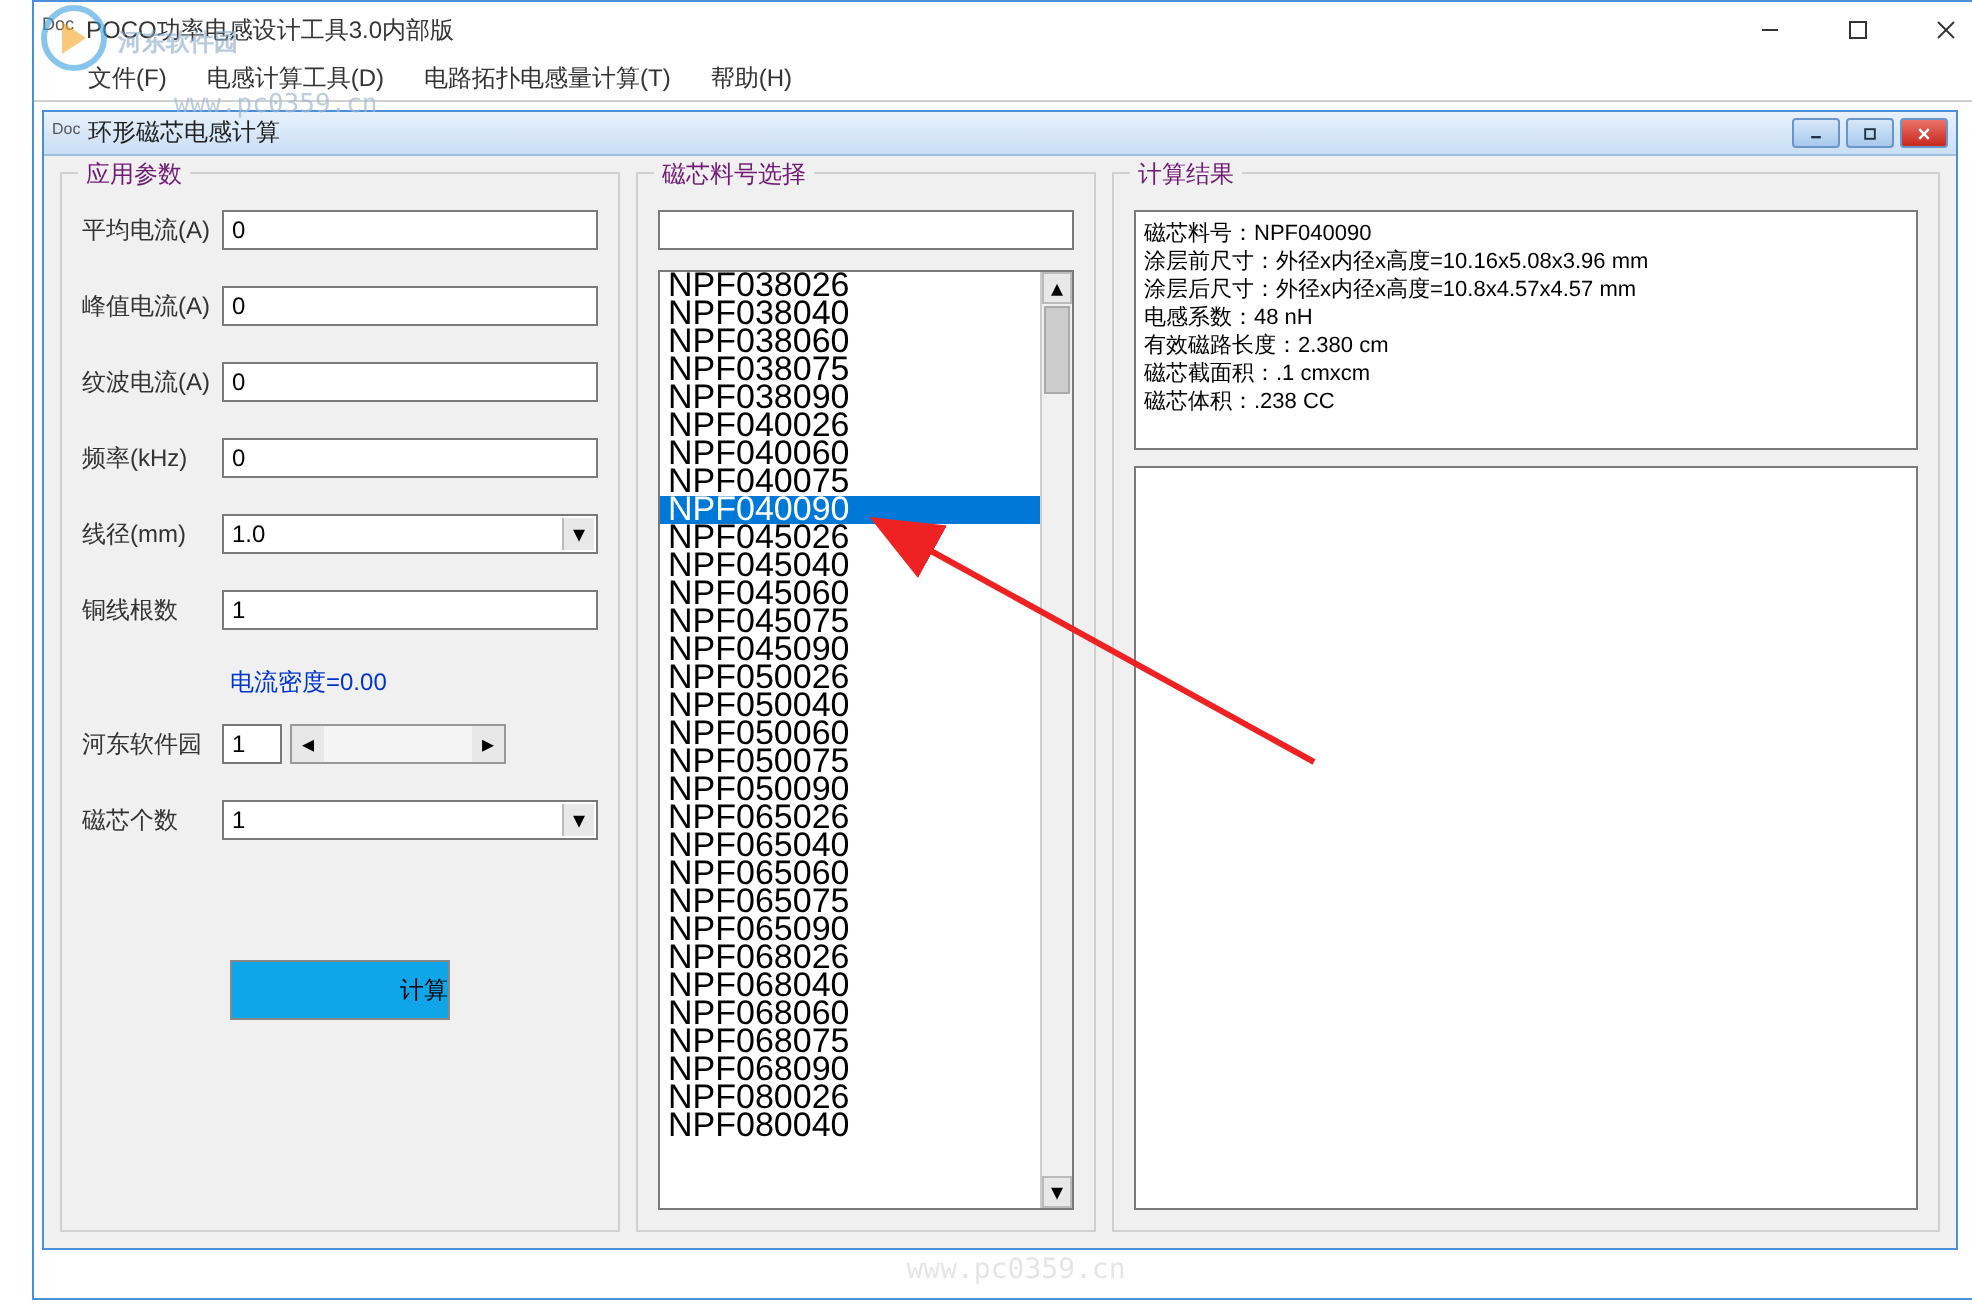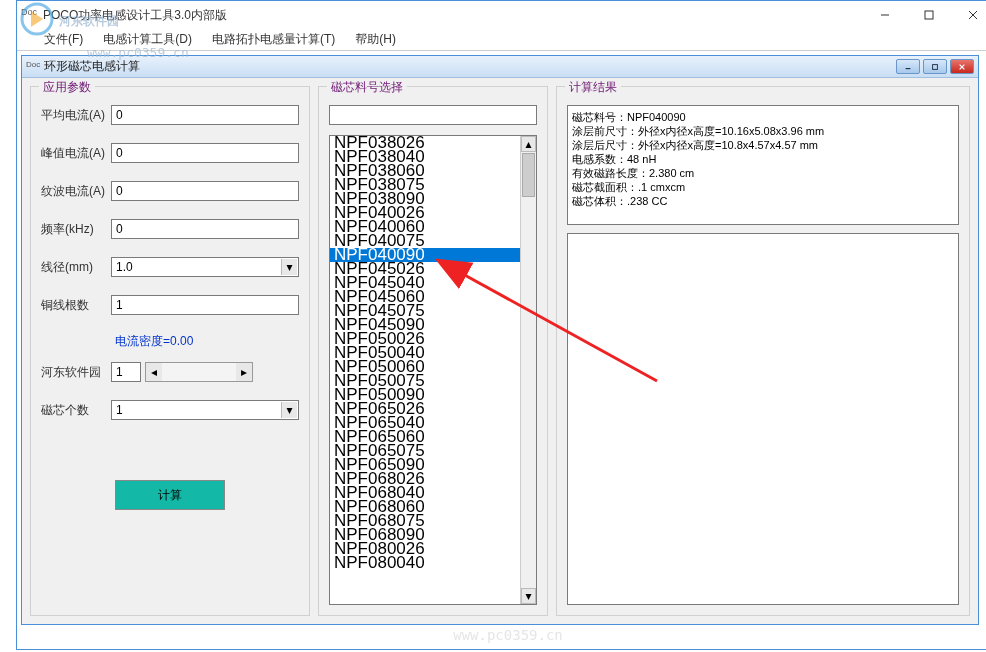--- a/index.html
+++ b/index.html
@@ -43,21 +43,21 @@
     .form-input { flex: 1; height: 20px; border: 1px solid #7a7a7a; background: #fff; padding: 1px 4px; font-size: 12px; }
     .form-select { flex: 1; height: 20px; border: 1px solid #7a7a7a; background: #fff; position: relative; display: flex; align-items: center; padding: 0 4px; }
     .select-arrow { position: absolute; right: 1px; top: 1px; bottom: 1px; width: 16px; background: #e8e8e8; border-left: 1px solid #bbb; display: flex; align-items: center; justify-content: center; }
     .spinner-wrap { display: flex; flex: 1; }
     .spinner-wrap .form-input { flex: 1; }
     .spinner-scroll { width: 108px; height: 20px; display: flex; align-items: center; background: #efefef; border: 1px solid #999; margin-left: 4px; position: relative; }
     .sb-btn { width: 16px; height: 100%; background: #e8e8e8; display: flex; align-items: center; justify-content: center; cursor: pointer; }
     .sb-track { flex: 1; background: #f4f4f4; height: 100%; }
     .density-text { color: #0033cc; margin: 0 0 12px 74px; }
     .calc-btn-row { display: flex; justify-content: center; margin-top: 60px; }
-    .calc-btn { width: 110px; height: 30px; border: 1px solid #888; background: #14b8a6; cursor: pointer; }
+    .calc-btn { width: 110px; height: 30px; border: 1px solid #888; background: #0ea5e9; cursor: pointer; text-align: right; }
     
     .core-group { width: 230px; display: flex; flex-direction: column; }
     .core-search { height: 20px; border: 1px solid #7a7a7a; background: #fff; margin-bottom: 10px; }
     .core-list-wrap { flex: 1; border: 1px solid #7a7a7a; background: #fff; display: flex; }
     .core-list { flex: 1; overflow: hidden; }
     .core-item { padding: 0 4px; line-height: 14px; height: 14px; font-family: "Tahoma", sans-serif; font-size: 17px; cursor: pointer; white-space: nowrap; }
     .core-item.selected { background: #0078d7; color: #fff; }
     .core-scrollbar { width: 16px; background: #f0f0f0; border-left: 1px solid #ccc; position: relative; }
     .vsb-btn { height: 16px; background: #e8e8e8; display: flex; align-items: center; justify-content: center; border: 1px solid #bbb; }
     .vsb-thumb { position: absolute; top: 17px; left: 1px; right: 1px; height: 44px; background: #cdcdcd; border: 1px solid #aaa; }

